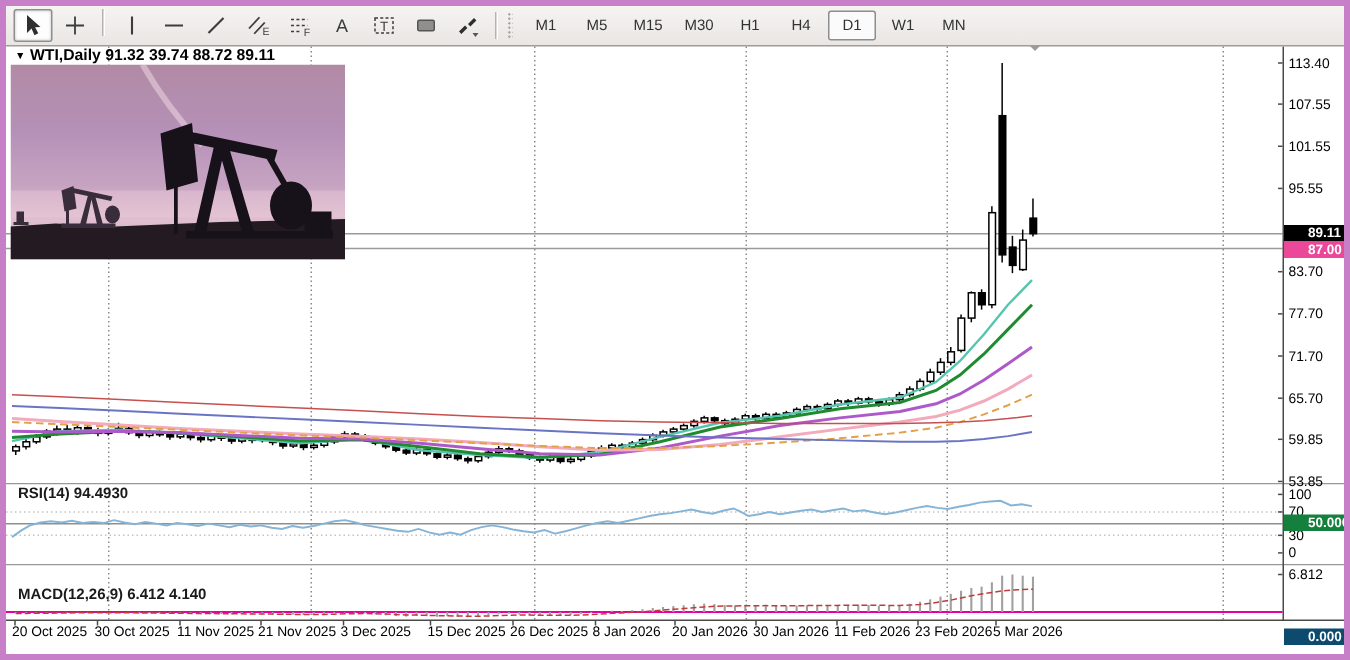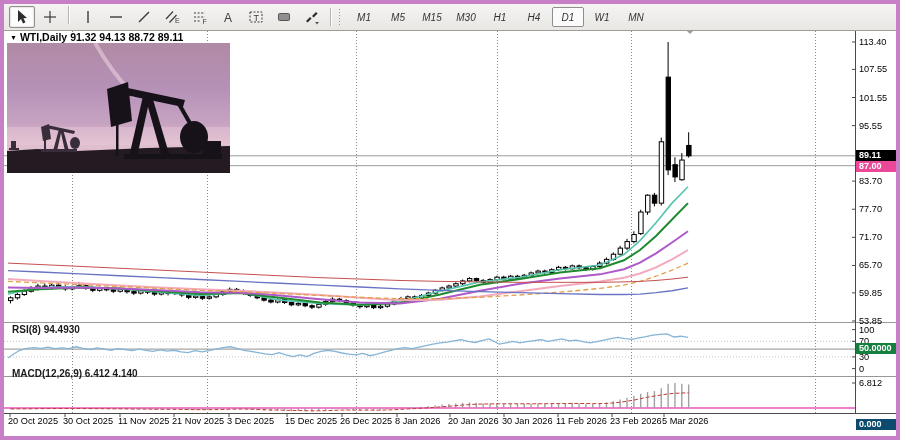--- a/index.html
+++ b/index.html
@@ -19,21 +19,21 @@
   .grip{width:4px;height:18px;margin:0 5px 0 2px;
     background-image:radial-gradient(#9a968f 35%,transparent 40%);background-size:3px 3px;}
   .tfbtn{min-width:24px;padding:0 3px;height:18px;margin:0 1px;display:flex;align-items:center;justify-content:center;
     font-size:10px;color:#333;border:1px solid transparent;border-radius:2px;cursor:pointer;}
   .tfbtn.active{border:1px solid #8e8e8e;background:#fbfbfb;}
   
   .sym-title{position:absolute;left:6px;top:27px;font-size:10.5px;font-weight:700;color:#000;z-index:25;}
   .sym-title .caret{font-size:7px;position:relative;top:-1px;margin-right:3px;}
   .ind-label{position:absolute;font-size:10px;font-weight:700;color:#1a1a1a;z-index:10;}
   .badge{position:absolute;left:852px;width:41px;height:11px;box-sizing:border-box;
-    font-size:9px;line-height:11px;font-weight:700;color:#fff;padding-left:3px;z-index:12;}
+    font-size:9px;line-height:11px;font-weight:700;color:#fff;padding-left:16px;z-index:12;}
   .photo{position:absolute;left:3px;top:39px;width:223px;height:130px;z-index:20;}
   svg.plot{position:absolute;left:0;top:0;z-index:5;}
   svg text{font-family:"Liberation Sans",sans-serif;}
 </style>
 </head>
 <body>
 
 <div class="window">
   <div class="content">
 
@@ -100,21 +100,21 @@
           <div class="tbtn">
             <svg width="16" height="16" viewBox="0 0 16 16">
               <polygon points="2,12 6,8 7.6,9.6 3.6,13.6" fill="#2e2e2e"></polygon>
               <polygon points="8,7 12,3 13.6,4.6 9.6,8.6" fill="#2e2e2e"></polygon>
               <polygon points="11,13 15,13 13,15.6" fill="#555"></polygon>
             </svg>
           </div>
         </div>
       <div class="tb-sep"></div>
       <div class="grip"></div>
-      <div id="tf-group" style="display: flex; font-style: italic;">
+      <div id="tf-group" style="display: flex;">
           <div class="tfbtn">M1</div>
           <div class="tfbtn">M5</div>
           <div class="tfbtn">M15</div>
           <div class="tfbtn">M30</div>
           <div class="tfbtn">H1</div>
           <div class="tfbtn">H4</div>
           <div class="tfbtn active">D1</div>
           <div class="tfbtn">W1</div>
           <div class="tfbtn">MN</div>
         </div>
@@ -505,21 +505,21 @@
         <text x="502" y="424" font-size="9.2" fill="#000">30 Jan 2026</text>
         <line x1="558" y1="413.5" x2="558" y2="417" stroke="#4a4a4a" stroke-width="1"></line>
         <text x="556" y="424" font-size="9.2" fill="#000">11 Feb 2026</text>
         <line x1="612" y1="413.5" x2="612" y2="417" stroke="#4a4a4a" stroke-width="1"></line>
         <text x="610" y="424" font-size="9.2" fill="#000">23 Feb 2026</text>
         <line x1="664" y1="413.5" x2="664" y2="417" stroke="#4a4a4a" stroke-width="1"></line>
         <text x="662" y="424" font-size="9.2" fill="#000">5 Mar 2026</text>
       </svg>
 
     <div class="sym-title">
-      <span class="caret">▼</span><span>WTI,Daily</span>&nbsp;<span>91.32 94.13 88.72 89.11</span>
+      <span class="caret">▼</span><span>WTI,Daily</span>&nbsp;<span>91.32 39.74 88.72 89.11</span>
     </div>
 
     <div class="photo">
       <svg width="223" height="130" viewBox="0 0 223 130">
         <defs>
           <linearGradient id="sky" x1="0" y1="0" x2="0" y2="1">
             <stop offset="0" stop-color="#b18aa4"></stop>
               <stop offset="0.35" stop-color="#b591b8"></stop>
             <stop offset="0.62" stop-color="#c7a3c2"></stop>
               <stop offset="0.8" stop-color="#e0bfd0"></stop>
@@ -547,23 +547,23 @@
           <line x1="172" y1="61" x2="184" y2="82" stroke="#17121a" stroke-width="4"></line>
           <ellipse cx="187" cy="94" rx="14" ry="16"></ellipse>
           <rect x="196" y="98" width="18" height="15"></rect>
           <rect x="109" y="80" width="2.5" height="33"></rect>
           <rect x="117" y="111" width="98" height="5"></rect>
         </g>
       </svg>
     </div>
 
     <div class="ind-label" style="left:8px;top:320px;">
-      <span>RSI(8)</span>&nbsp;<span>94.4930</span>
+      <span>RSI(14)</span>&nbsp;<span>94.4930</span>
     </div>
-    <div class="ind-label" style="left:8px;top:364px;text-align:center;">
+    <div class="ind-label" style="left:8px;top:387px;text-align:center;">
       <span>MACD(12,26,9)</span>&nbsp;<span>6.412 4.140</span>
     </div>
 
     <div class="badge" style="top:146px;background:#000;">89.11</div>
     <div class="badge" style="top:157px;background:#ec4899;">87.00</div>
     <div class="badge" style="top:339px;background:#15803d;">50.0000</div>
     <div class="badge" style="top:415px;background:#0c4a6e;">0.000</div>
 
   </div>
 </div>

